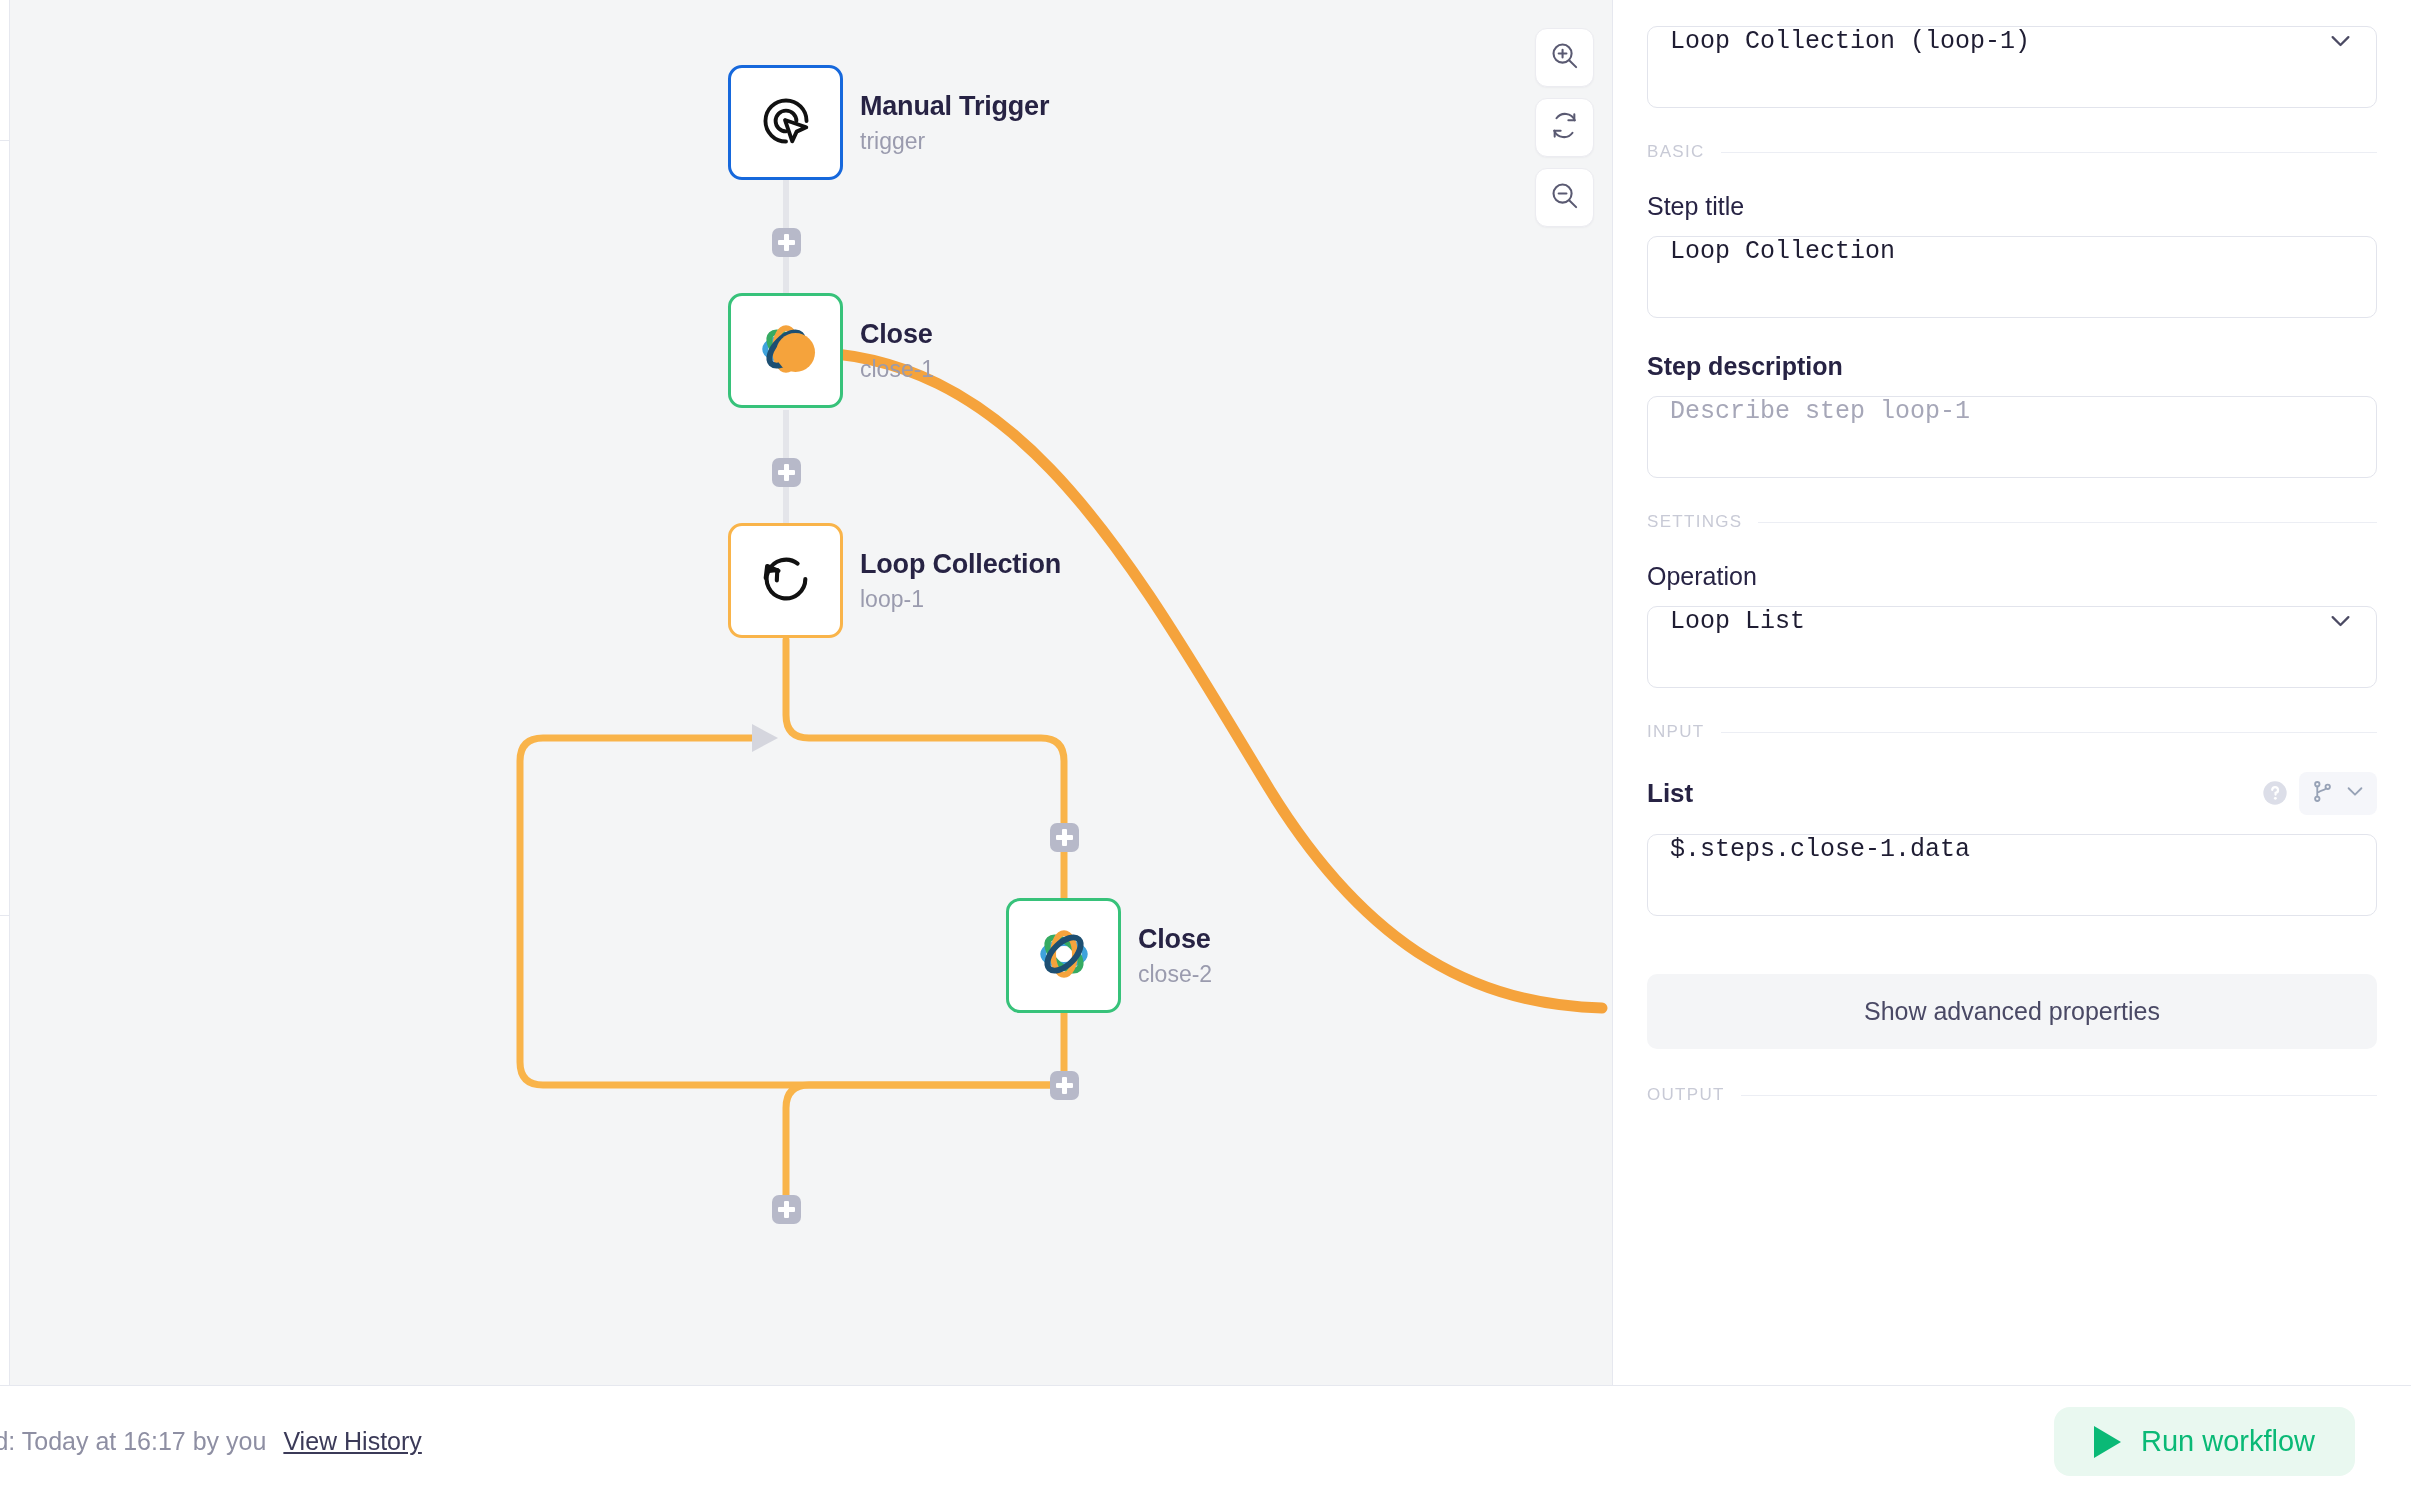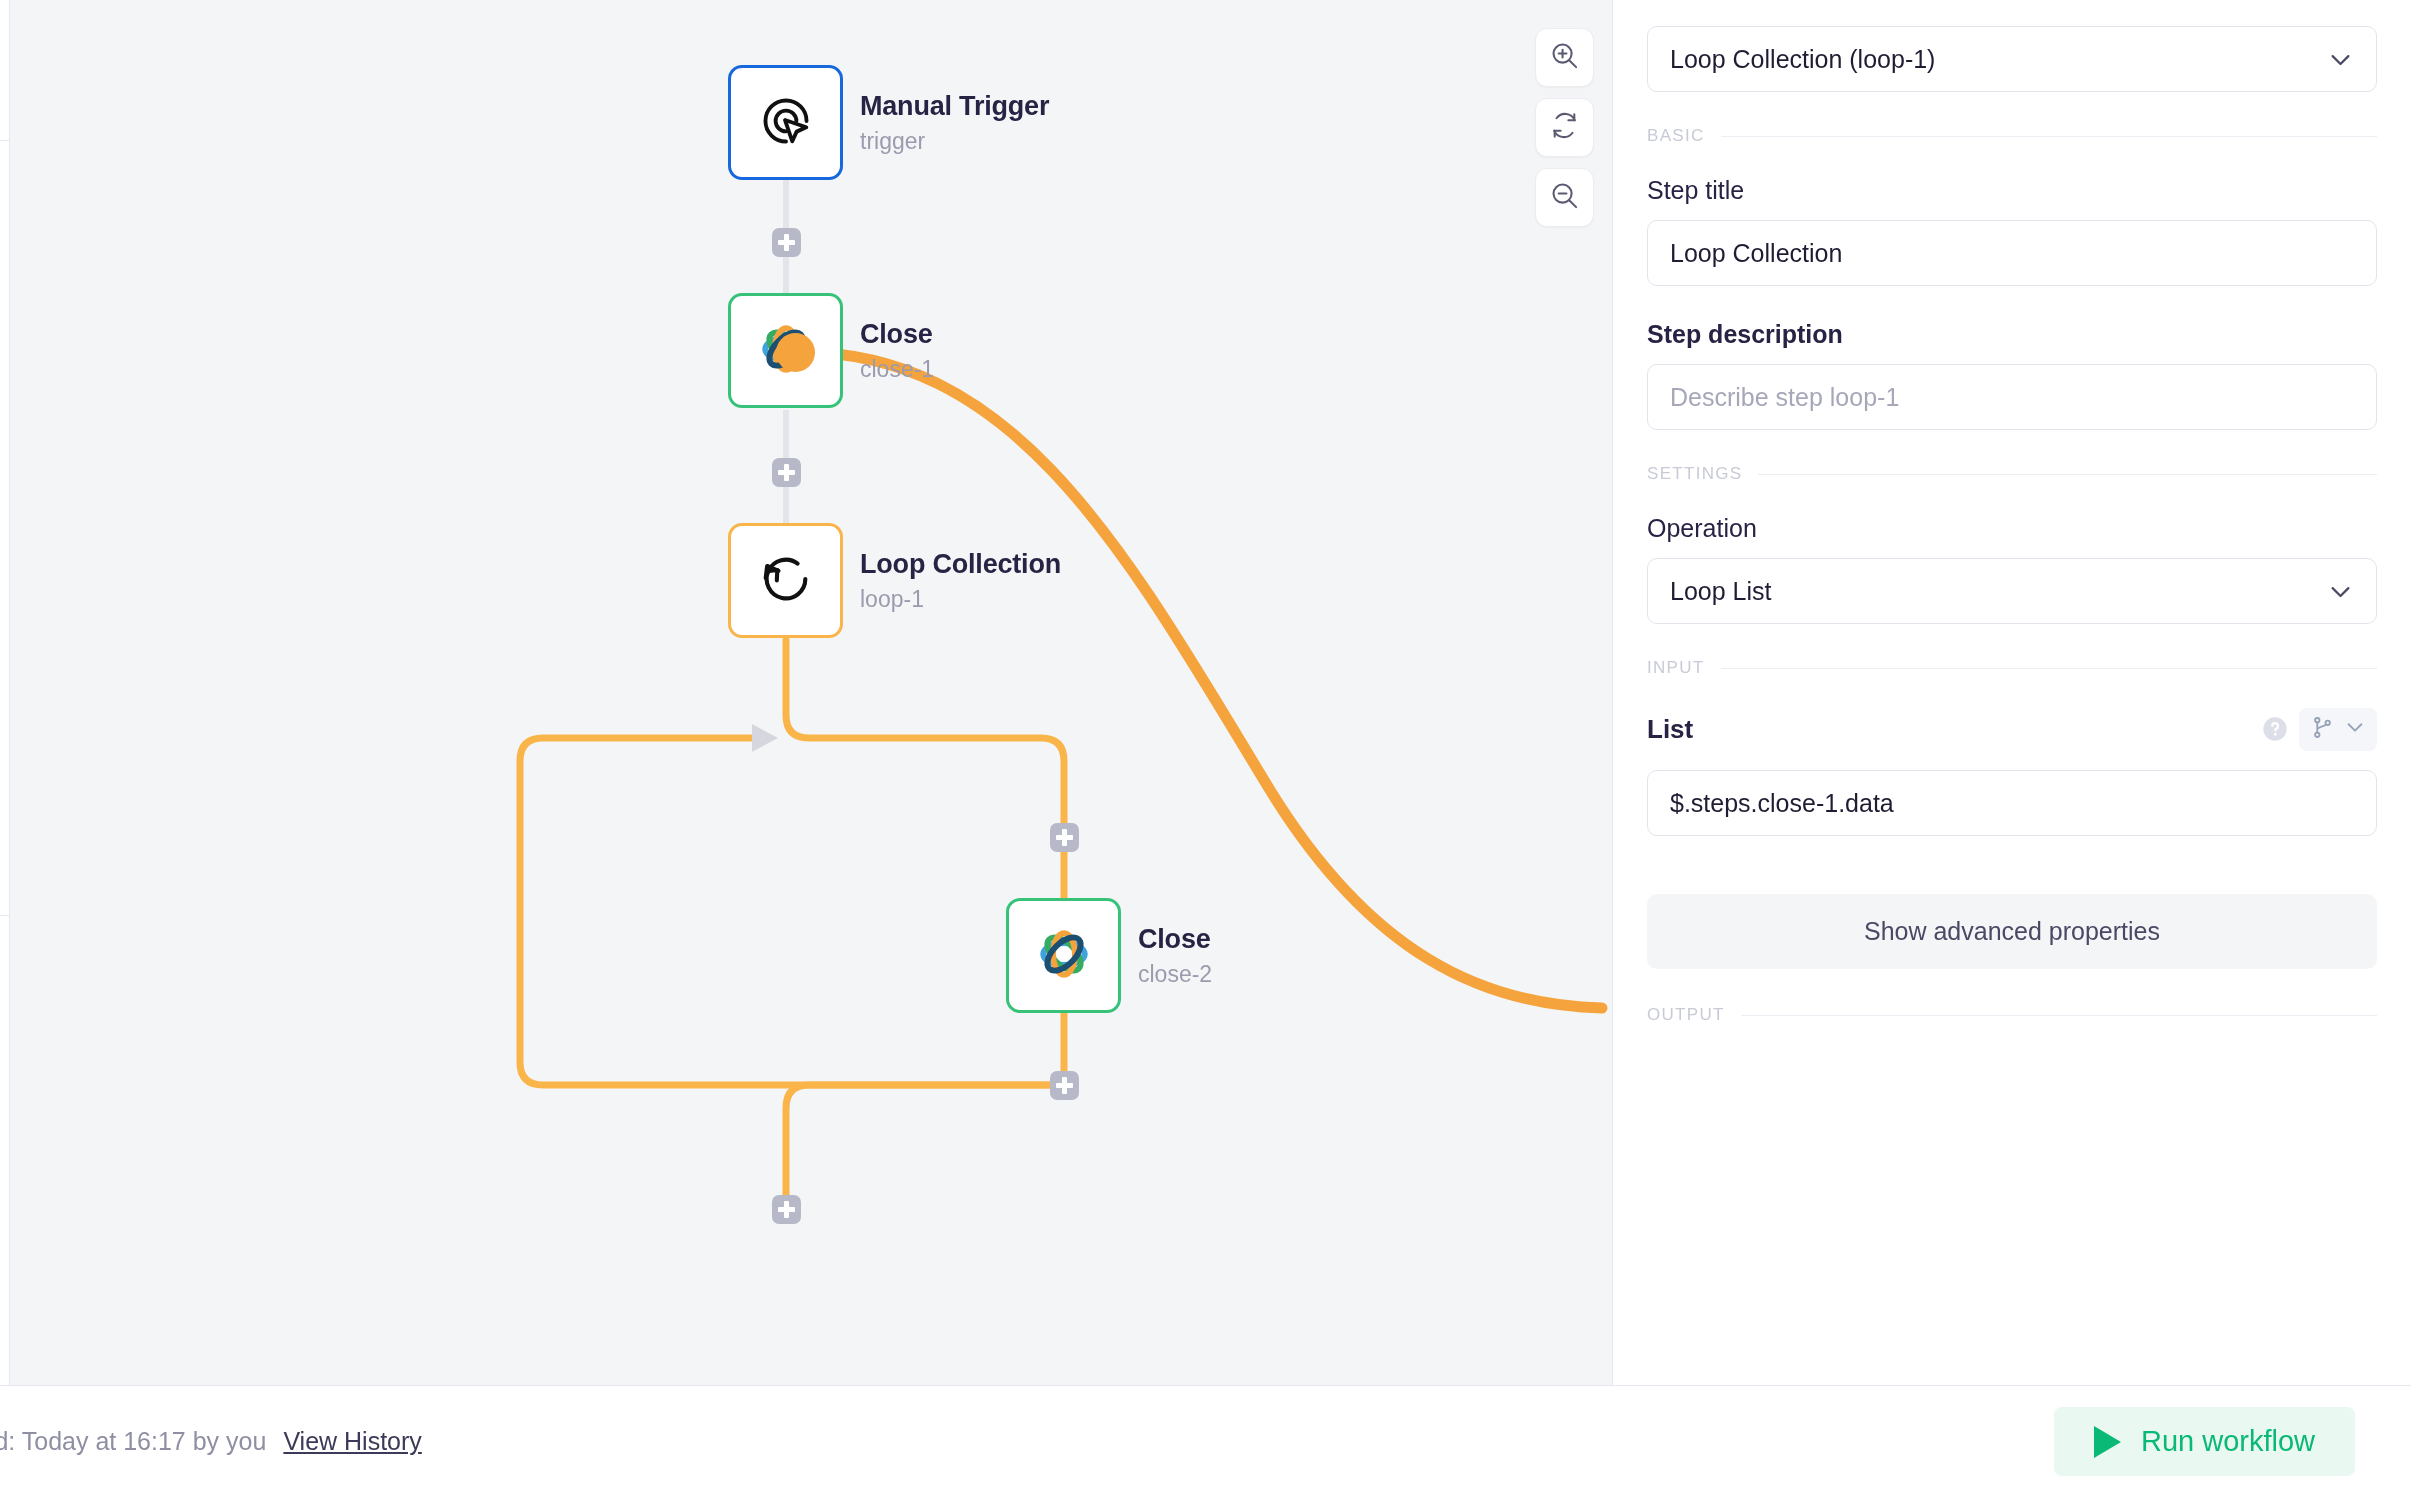--- a/index.html
+++ b/index.html
@@ -71,23 +71,23 @@
   
   .panel {
     position: absolute; left: 1612px; top: 0; width: 799px; height: 1385px;
     background: #ffffff; border-left: 1px solid #e6e8ef;
     padding: 26px 34px 0 34px; overflow: hidden;
   }
   .field-label { font-size: 25px; color: #272344; margin-bottom: 15px; font-weight: 400; }
   .field-label.bold { font-weight: 700; }
 
   .select, .textbox {
-    width: 100%; height: 66px; border: 1px solid #e2e4ec; border-radius: 10px;
-    background: #ffffff; display: flex; align-items: center;
-    padding: 0 22px; font-size: 25px; color: #1f1d33;
+    width: 100%; height: 82px; border: 1px solid #e2e4ec; border-radius: 10px;
+    background: #ffffff; display: flex; align-items: flex-start;
+    padding: 0 22px; font-size: 25px; color: #1f1d33; font-family: Liberation Mono, monospace;
   }
   .select { justify-content: space-between; cursor: pointer; }
   .select .chev { color: #4b4a63; display: flex; }
   .select .chev svg { width: 27px; height: 27px; }
   .textbox.placeholder { color: #a6a7b8; }
 
   .sec-head { display: flex; align-items: center; gap: 16px; margin: 34px 0 30px 0; }
   .sec-head .txt { font-size: 17px; letter-spacing: 1.3px; color: #c8cad6; font-weight: 400; }
   .sec-head .line { flex: 1; height: 1px; background: #eceef4; }
 
@@ -115,21 +115,21 @@
   .bottombar {
     position: absolute; left: 0; top: 1385px; width: 2411px; height: 112px;
     background: #ffffff; border-top: 1px solid #e6e8ef;
     display: flex; align-items: center; justify-content: space-between;
     padding: 0 56px 0 0;
   }
   .bb-left { display: flex; align-items: baseline; gap: 17px; margin-left: -32px; font-size: 25px; color: #8e8fa3; white-space: nowrap; }
   .bb-left .history { color: #3b3a58; text-decoration: underline; cursor: pointer; font-weight: 400; }
   .run-btn {
     display: flex; align-items: center; gap: 20px;
-    background: #e9f8f0; border-radius: 8px; padding: 18px 40px;
+    background: #e9f8f0; border-radius: 16px; padding: 18px 40px;
     cursor: pointer;
   }
   .run-btn .play { width: 0; height: 0; border-left: 27px solid #0ab976; border-top: 16px solid transparent; border-bottom: 16px solid transparent; }
   .run-btn .lbl { font-size: 29px; color: #0ab976; font-weight: 400; }
 </style>
 </head>
 <body>
 
 <div id="app">
 

